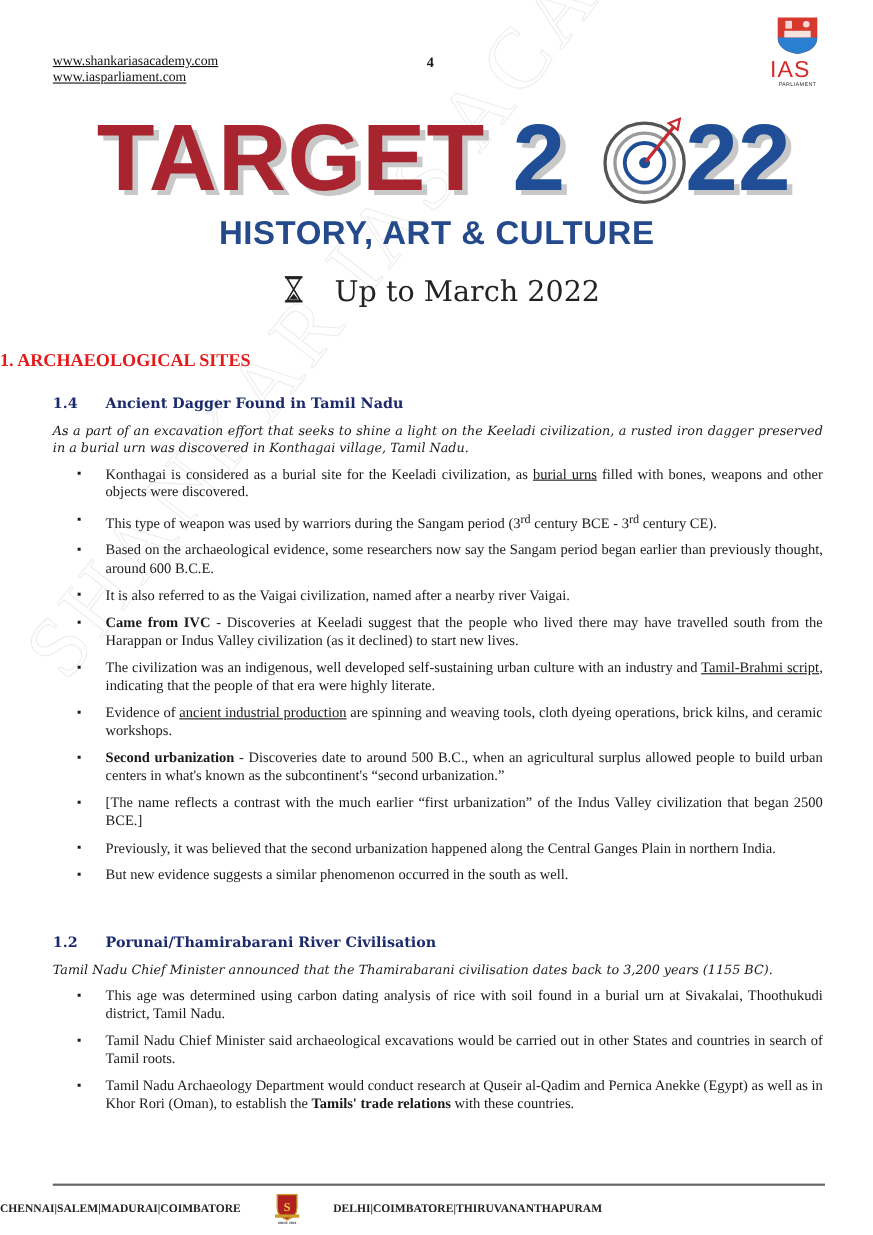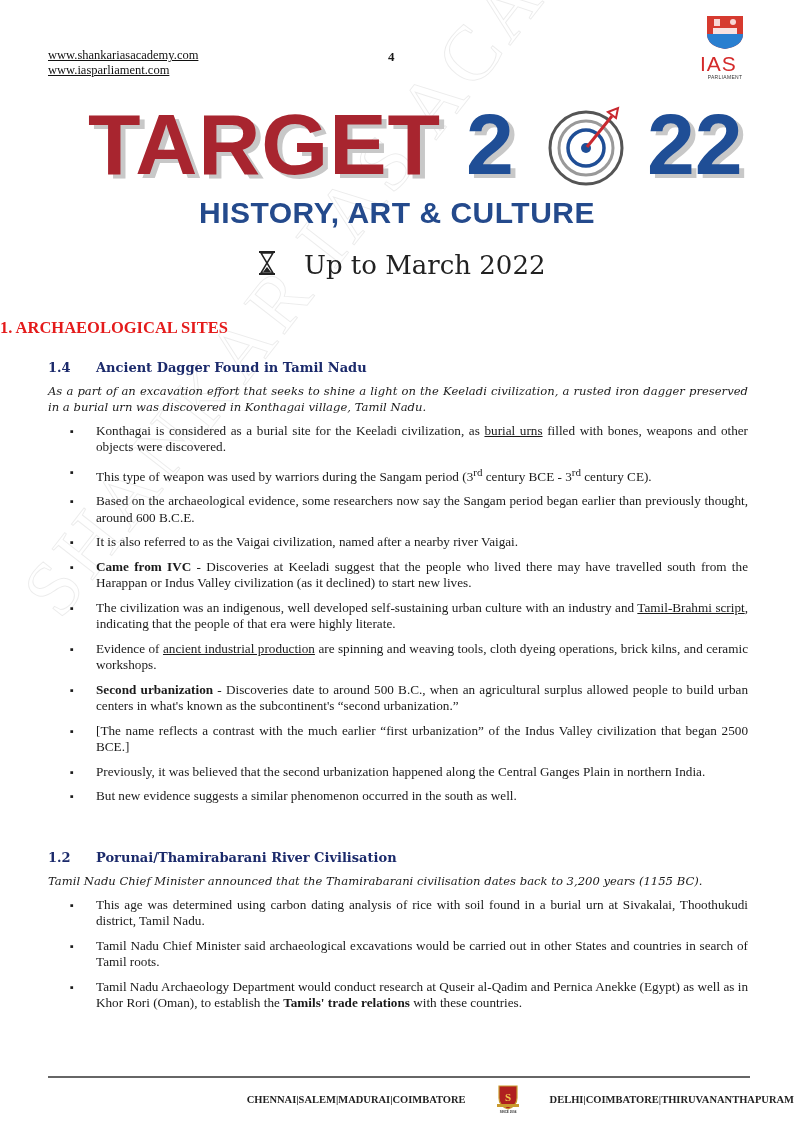--- a/index.html
+++ b/index.html
@@ -41,21 +41,21 @@
     .h2 .num { width: 48px; }
     .intro { font-style: italic; font-family: "DejaVu Serif", serif; font-size: 11.6px; line-height: 16px; text-align: justify; }
     ul.bl { list-style: none; }
     ul.bl li { position: relative; padding-left: 48px; text-align: justify; margin-bottom: 8px; }
     ul.bl li .bullet { position: absolute; left: 22px; top: 0; font-size: 11px; }
     .b { font-weight: bold; }
     .u { text-decoration: underline; }
     .h3 { font-weight: bold; font-family: "DejaVu Serif", serif; font-size: 12.5px; margin: 6px 0 6px 0; }
 
     .footer-line { position: absolute; left: 48px; top: 1076px; width: 702px; height: 2px; background: #666; }
-    .footer { position: absolute; left: 0; width: 794px; top: 1084px; display: flex; justify-content: flex-end; align-items: center; gap: 30px; font-size: 10.5px; font-weight: bold; color: #222; }
+    .footer { position: absolute; left: 0; width: 794px; top: 1084px; display: flex; justify-content: flex-start; align-items: center; gap: 30px; font-size: 10.5px; font-weight: bold; color: #222; }
     .footer .emblem { width: 24px; height: 30px; position: relative; }
   </style>
 </head>
 <body>
 
 <div class="watermark">SHANKAR IAS ACADEMY</div>
 
 <div class="hdr-links">
   <a>www.shankariasacademy.com</a>
   <a>www.iasparliament.com</a>
@@ -82,21 +82,21 @@
   <div class="target-icon">
     <svg width="86" height="86" viewBox="0 0 86 86">
       <circle cx="40" cy="46" r="36" fill="none" stroke="#555" stroke-width="3"></circle>
       <circle cx="40" cy="46" r="27" fill="none" stroke="#999" stroke-width="3"></circle>
       <circle cx="40" cy="46" r="18" fill="none" stroke="#1f4e96" stroke-width="3.5"></circle>
       <circle cx="40" cy="46" r="5" fill="#1f4e96"></circle>
       <line x1="41" y1="45" x2="66" y2="14" stroke="#c8282f" stroke-width="3"></line>
       <path d="M62 10 L72 6 L70 16 Z" fill="none" stroke="#c8282f" stroke-width="2"></path>
     </svg>
   </div>
-  <div class="year-2" style="left:535px;margin-left:24px;">22</div>
+  <div class="year-2" style="left:535px;">22</div>
 </div>
 
 <div class="subtitle">HISTORY, ART &amp; CULTURE</div>
 
 <div class="upto">
   <span>
     <svg width="18" height="26" viewBox="0 0 18 26">
       <rect x="1" y="1" width="16" height="2" fill="#222"></rect>
       <rect x="1" y="23" width="16" height="2" fill="#222"></rect>
       <path d="M3 3 L15 3 L9 13 L15 23 L3 23 L9 13 Z" fill="none" stroke="#222" stroke-width="1.5"></path>

